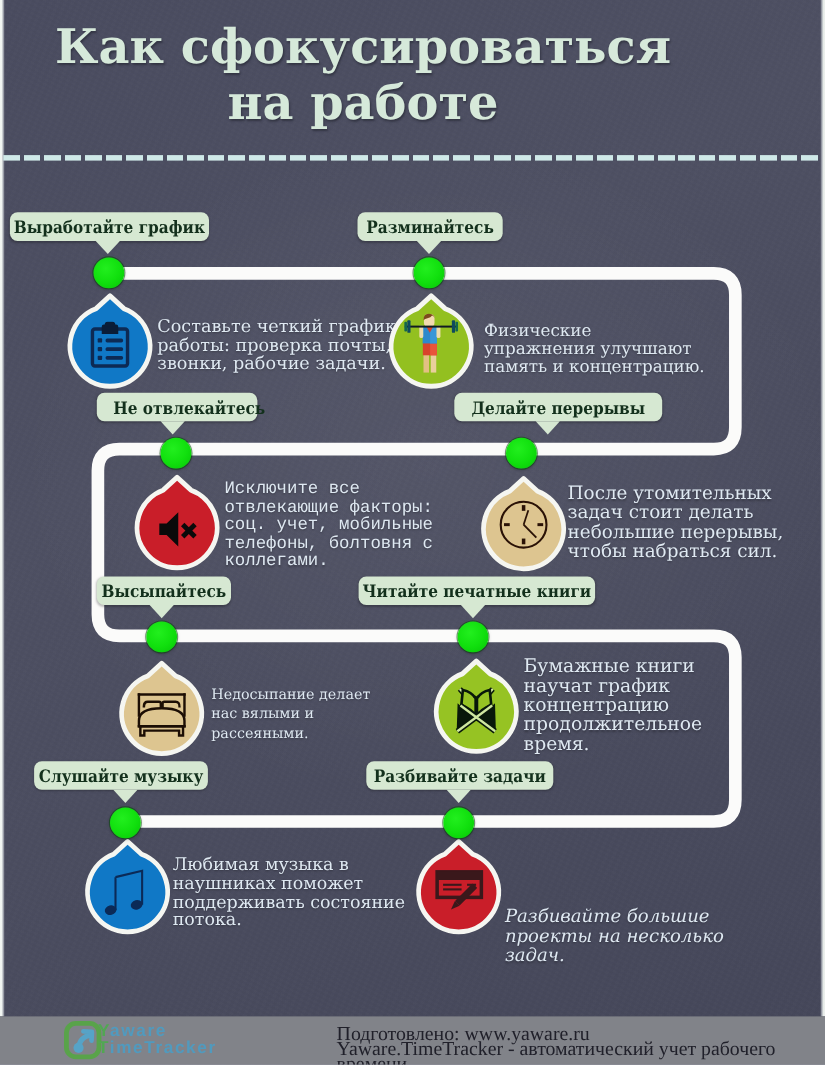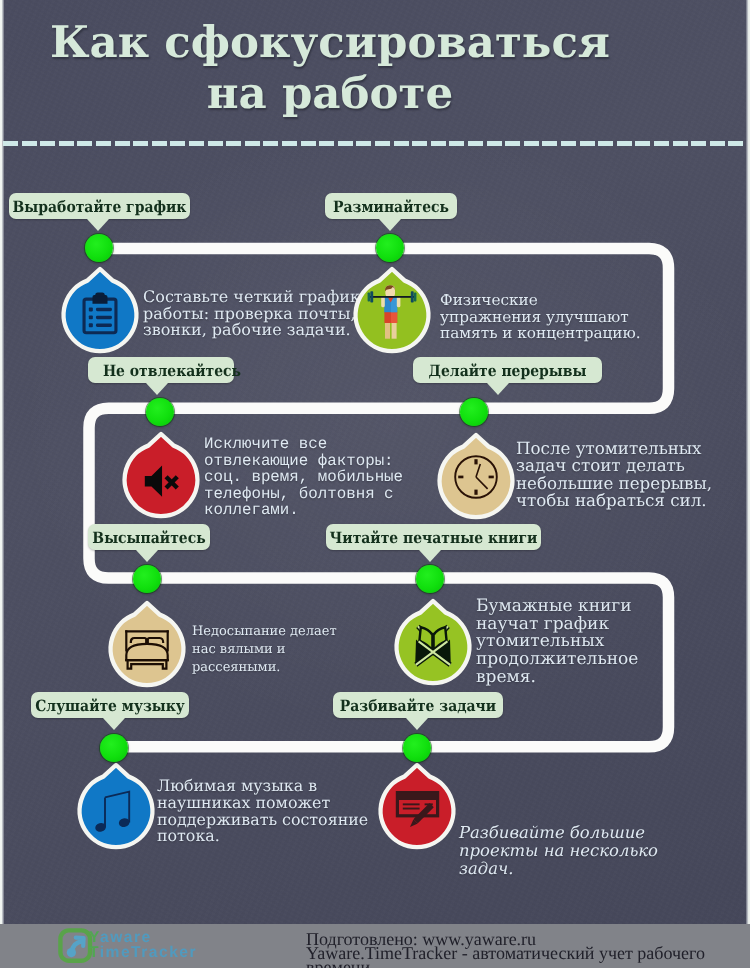--- a/index.html
+++ b/index.html
@@ -172,21 +172,21 @@
  <g stroke="#0a0a0a" stroke-width="5.0" stroke-linecap="butt">
    <line x1="29.8" y1="19.2" x2="42.6" y2="32.0"></line>
    <line x1="42.6" y1="19.2" x2="29.8" y2="32.0"></line>
  </g>
 </svg>
       </div>
   </div>
   <div class="desc" style="left:204px;top:436px;font-size:15.8px;line-height:16.5px;font-family:Liberation Mono, monospace;">
       <div>Исключите все</div>
       <div>отвлекающие факторы:</div>
-      <div>соц. время, мобильные</div>
+      <div>соц. учет, мобильные</div>
       <div>телефоны, болтовня с</div>
       <div>коллегами.</div>
     </div>
   <div class="dot" style="left:460px;top:398px;"></div>
   <div class="badge" style="left:399px;top:357px;width:189px;margin-left:14px;">
     <span>Делайте перерывы</span>
     <span class="tip" style="left:73.5px;"></span>
   </div>
   <div class="bub" style="left:434px;top:426px;">
     <svg width="84" height="96" viewBox="0 0 84 96">
@@ -275,21 +275,21 @@
  <g stroke="#cfe7a0" stroke-width="2.1" stroke-linecap="butt">
    <line x1="9.6" y1="18.4" x2="41.2" y2="41.8"></line>
    <line x1="38.4" y1="18.4" x2="6.8" y2="41.8"></line>
  </g>
 </svg>
       </div>
   </div>
   <div class="desc" style="left:476px;top:598px;font-size:17.05px;line-height:17.7px;">
       <div>Бумажные книги</div>
       <div>научат график</div>
-      <div>утомительных</div>
+      <div>концентрацию</div>
       <div>продолжительное</div>
       <div>время.</div>
     </div>
   <div class="dot" style="left:100px;top:734px;"></div>
   <div class="badge" style="left:31px;top:692px;width:158px;">
     <span>Слушайте музыку</span>
     <span class="tip" style="left:71.5px;"></span>
   </div>
   <div class="bub" style="left:74px;top:756px;">
     <svg width="84" height="96" viewBox="0 0 84 96">

